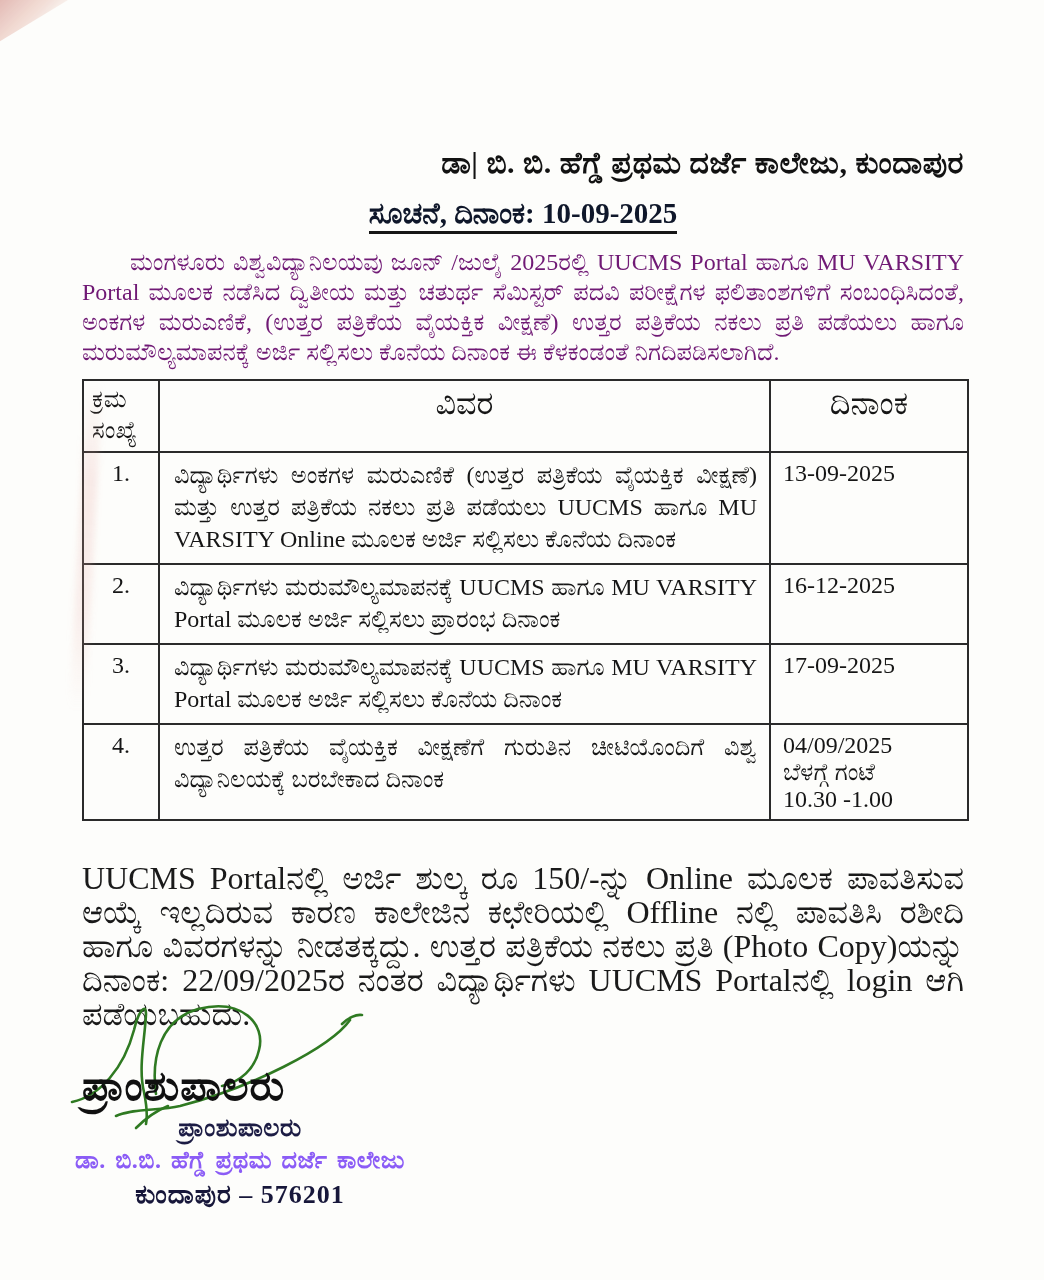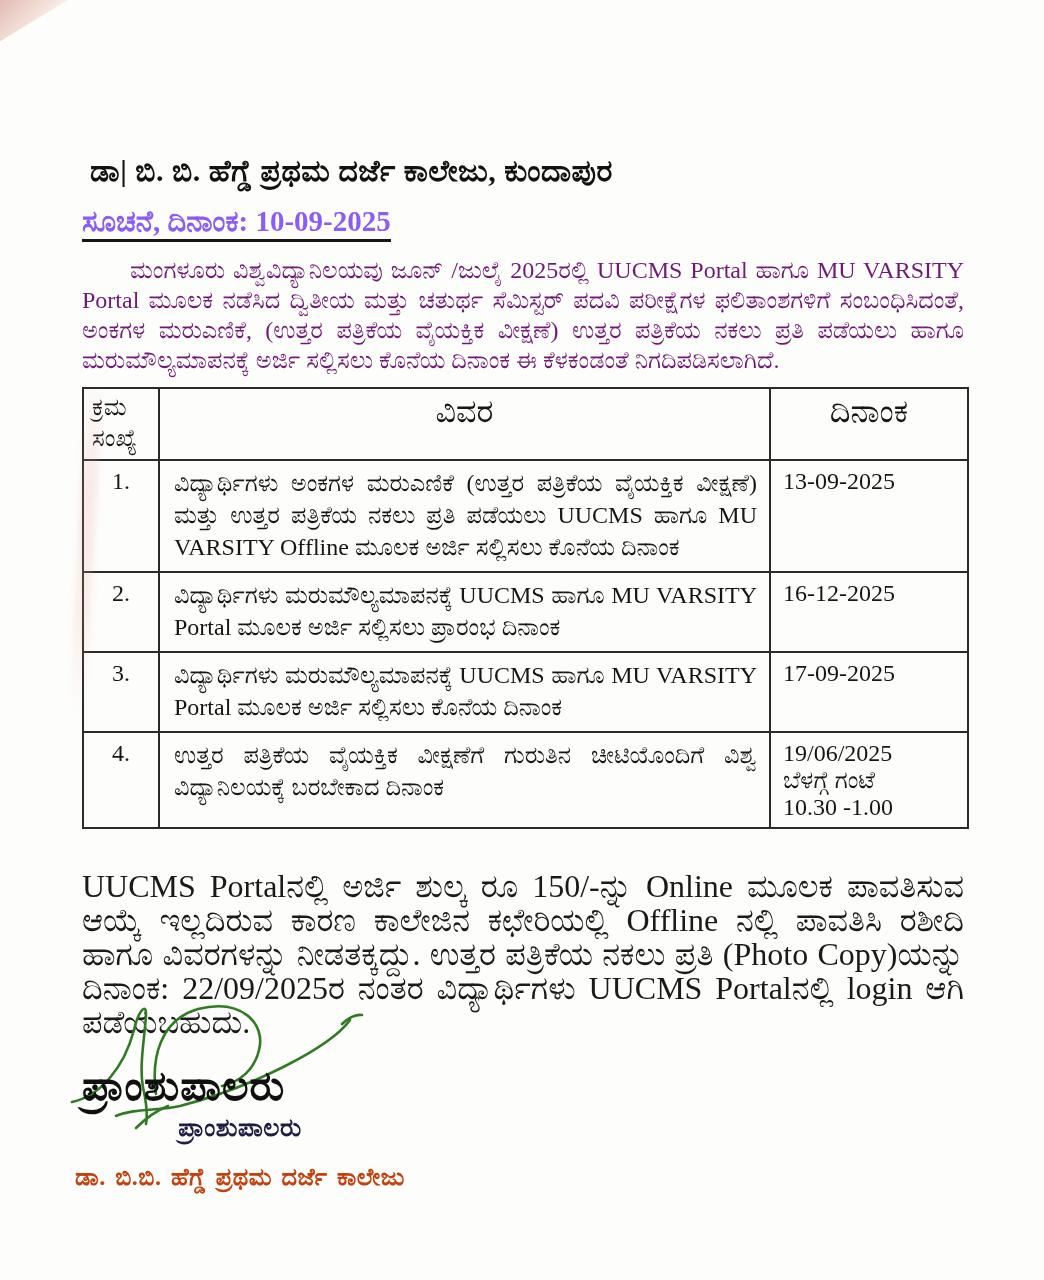--- a/index.html
+++ b/index.html
@@ -27,33 +27,33 @@
   .left-streak {
     position: absolute; top: 380px; left: 78px;
     width: 16px; height: 330px;
     background: linear-gradient(180deg, transparent, rgba(232,168,158,0.22) 30%, rgba(232,168,158,0.18) 70%, transparent);
     filter: blur(3px);
     transform: rotate(3deg);
   }
   .content { padding: 146px 80px 0 82px; }
 
   h1.title {
-    margin: 8px;
-    text-align: left;
+    margin: 0;
+    text-align: right;
     font-size: 30px;
     font-weight: 700;
     letter-spacing: 0.5px;
     color: #121212;
   }
   h2.subtitle {
     margin: 16px 0 0 0;
-    text-align: left;
+    text-align: center;
     font-size: 29px;
     font-weight: 700;
-    color: #8b5cf6;
+    color: #0f172a;
   }
   h2.subtitle .u {
     border-bottom: 3px solid #161616;
     padding-bottom: 2px;
   }
   p.intro {
     margin: 16px 0 0 0;
     font-size: 24px;
     line-height: 30px;
     text-align: justify;
@@ -128,22 +128,22 @@
     font-size: 41px;
     font-weight: 700;
     color: #101010;
     letter-spacing: 1px;
   }
   .stamp { position: absolute; left: 0; top: 118px; width: 100%; text-align: center; }
   .stamp-designation {
     font-size: 25px; font-weight: 700; color: #1c1c44; letter-spacing: 0.5px;
   }
   .stamp-college {
-    margin-top: 21px;
-    font-size: 24px; font-weight: 700; color: #c2410c; letter-spacing: 0.5px;
+    margin-top: 4px;
+    font-size: 24px; font-weight: 700; color: #8b5cf6; letter-spacing: 0.5px;
     word-spacing: 3px;
   }
   .stamp-place {
     margin-top: 6px;
     font-size: 26px; font-weight: 700; color: #17173a; letter-spacing: 1px;
   }
 </style>
 </head>
 <body>
 
@@ -170,37 +170,37 @@
         <tr>
           <th class="h-serial pre">ಕ್ರಮ
 ಸಂಖ್ಯೆ</th>
           <th class="h-details">ವಿವರ</th>
           <th class="h-date">ದಿನಾಂಕ</th>
         </tr>
       </thead>
       <tbody>
         <tr>
           <td class="serial">1.</td>
-          <td class="details">ವಿದ್ಯಾರ್ಥಿಗಳು ಅಂಕಗಳ ಮರುಎಣಿಕೆ (ಉತ್ತರ ಪತ್ರಿಕೆಯ ವೈಯಕ್ತಿಕ ವೀಕ್ಷಣೆ) ಮತ್ತು ಉತ್ತರ ಪತ್ರಿಕೆಯ ನಕಲು ಪ್ರತಿ ಪಡೆಯಲು UUCMS ಹಾಗೂ MU VARSITY Offline ಮೂಲಕ ಅರ್ಜಿ ಸಲ್ಲಿಸಲು ಕೊನೆಯ ದಿನಾಂಕ</td>
+          <td class="details">ವಿದ್ಯಾರ್ಥಿಗಳು ಅಂಕಗಳ ಮರುಎಣಿಕೆ (ಉತ್ತರ ಪತ್ರಿಕೆಯ ವೈಯಕ್ತಿಕ ವೀಕ್ಷಣೆ) ಮತ್ತು ಉತ್ತರ ಪತ್ರಿಕೆಯ ನಕಲು ಪ್ರತಿ ಪಡೆಯಲು UUCMS ಹಾಗೂ MU VARSITY Online ಮೂಲಕ ಅರ್ಜಿ ಸಲ್ಲಿಸಲು ಕೊನೆಯ ದಿನಾಂಕ</td>
           <td class="date">13-09-2025</td>
         </tr>
         <tr>
           <td class="serial">2.</td>
           <td class="details">ವಿದ್ಯಾರ್ಥಿಗಳು ಮರುಮೌಲ್ಯಮಾಪನಕ್ಕೆ UUCMS ಹಾಗೂ MU VARSITY Portal ಮೂಲಕ ಅರ್ಜಿ ಸಲ್ಲಿಸಲು ಪ್ರಾರಂಭ ದಿನಾಂಕ</td>
           <td class="date">16-12-2025</td>
         </tr>
         <tr>
           <td class="serial">3.</td>
           <td class="details">ವಿದ್ಯಾರ್ಥಿಗಳು ಮರುಮೌಲ್ಯಮಾಪನಕ್ಕೆ UUCMS ಹಾಗೂ MU VARSITY Portal ಮೂಲಕ ಅರ್ಜಿ ಸಲ್ಲಿಸಲು ಕೊನೆಯ ದಿನಾಂಕ</td>
           <td class="date">17-09-2025</td>
         </tr>
         <tr>
           <td class="serial">4.</td>
           <td class="details">ಉತ್ತರ ಪತ್ರಿಕೆಯ ವೈಯಕ್ತಿಕ ವೀಕ್ಷಣೆಗೆ ಗುರುತಿನ ಚೀಟಿಯೊಂದಿಗೆ ವಿಶ್ವ ವಿದ್ಯಾನಿಲಯಕ್ಕೆ ಬರಬೇಕಾದ ದಿನಾಂಕ</td>
-          <td class="date pre">19/06/2025
+          <td class="date pre">04/09/2025
 ಬೆಳಗ್ಗೆ ಗಂಟೆ
 10.30 -1.00</td>
         </tr>
       </tbody>
     </table>
 
     <p class="fee-note">UUCMS Portalನಲ್ಲಿ ಅರ್ಜಿ ಶುಲ್ಕ ರೂ 150/-ನ್ನು Online ಮೂಲಕ ಪಾವತಿಸುವ ಆಯ್ಕೆ ಇಲ್ಲದಿರುವ ಕಾರಣ ಕಾಲೇಜಿನ ಕಛೇರಿಯಲ್ಲಿ Offline ನಲ್ಲಿ ಪಾವತಿಸಿ ರಶೀದಿ ಹಾಗೂ ವಿವರಗಳನ್ನು ನೀಡತಕ್ಕದ್ದು. ಉತ್ತರ ಪತ್ರಿಕೆಯ ನಕಲು ಪ್ರತಿ (Photo Copy)ಯನ್ನು ದಿನಾಂಕ: 22/09/2025ರ ನಂತರ ವಿದ್ಯಾರ್ಥಿಗಳು UUCMS Portalನಲ್ಲಿ login ಆಗಿ ಪಡೆಯಬಹುದು.</p>
 
 
   </div>
@@ -215,17 +215,18 @@
         <path d="M292,28 C298,22 306,18 312,19"></path>
         <path d="M86,132 C96,122 108,114 118,110"></path>
       </g>
     </svg>
 
     <div class="sig-principal">ಪ್ರಾಂಶುಪಾಲರು</div>
 
     <div class="stamp">
       <div class="stamp-designation">ಪ್ರಾಂಶುಪಾಲರು</div>
       <div class="stamp-college">ಡಾ. ಬಿ.ಬಿ. ಹೆಗ್ಡೆ ಪ್ರಥಮ ದರ್ಜೆ ಕಾಲೇಜು</div>
+      <div class="stamp-place">ಕುಂದಾಪುರ – 576201</div>
     </div>
 
   </div>
 
 </div>
 
 </body></html>

